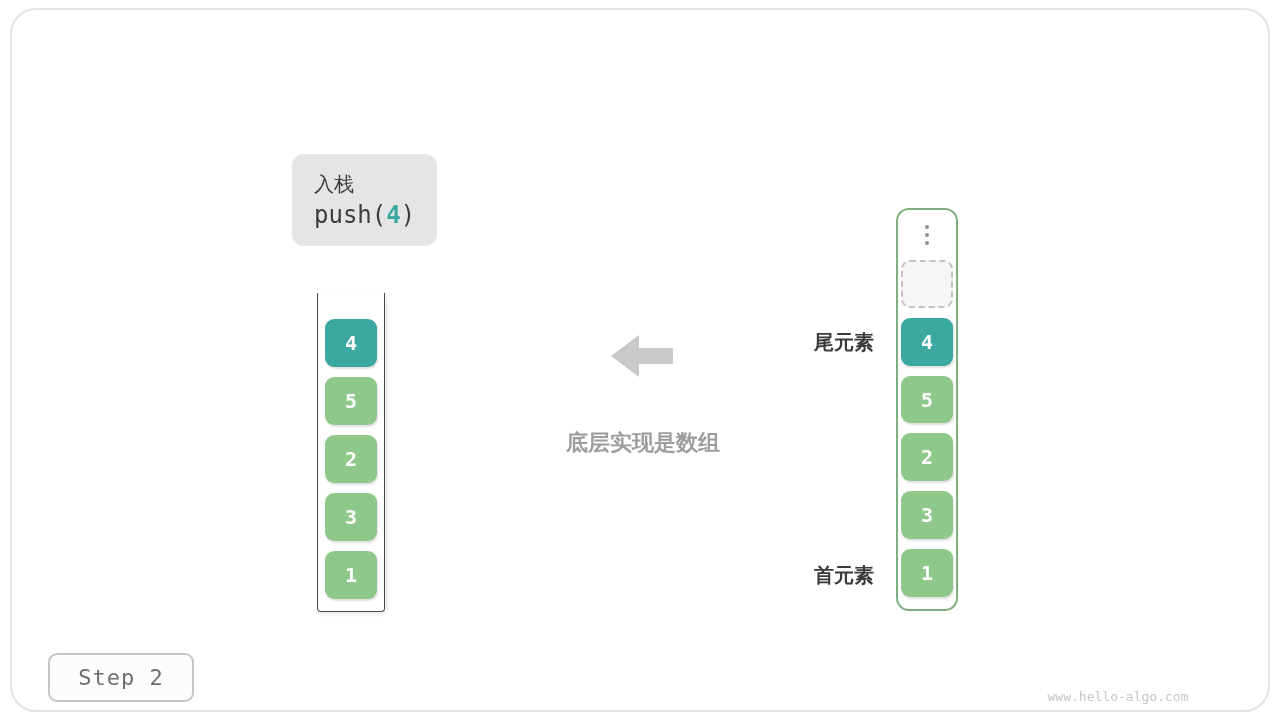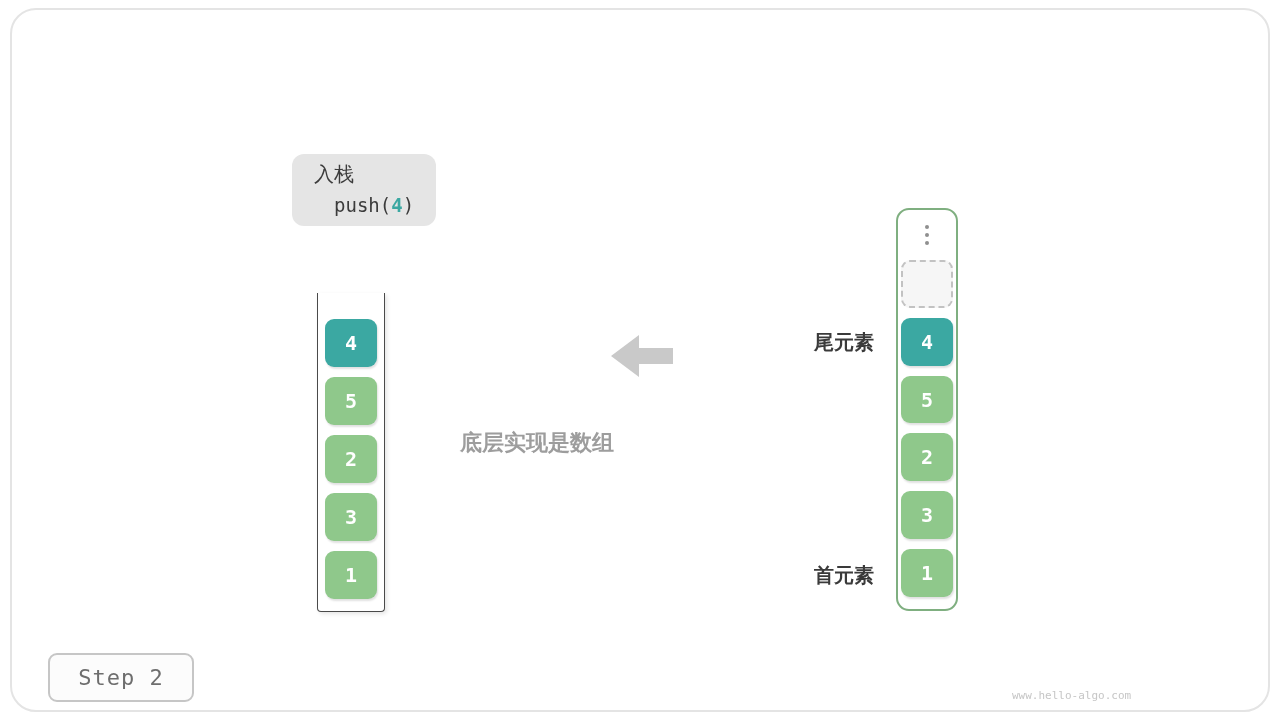--- a/index.html
+++ b/index.html
@@ -8,25 +8,25 @@
     font-family: "DejaVu Sans", "Liberation Sans", sans-serif;
     position: relative; overflow: hidden;
     color: var(--dark_text, #3c3c3c);
   }
   .card {
     position: absolute; left: 10px; top: 8px; width: 1260px; height: 704px;
     background: #ffffff; border: 2px solid #e4e4e4; border-radius: 26px;
   }
   .label-box {
     position: absolute; background: var(--label_bg, #e5e5e5);
-    border-radius: 12px; padding: 5px 22px;
+    border-radius: 12px; padding: 15px 22px;
     font-size: 20px; line-height: 31px; color: var(--dark_text, #3c3c3c);
     white-space: nowrap;
   }
-  .code { font-family: "DejaVu Sans Mono", "Liberation Mono", monospace; font-size: 19px; margin-left: 20px; }
+  .code { font-family: "DejaVu Sans Mono", "Liberation Mono", monospace; font-size: 24px; }
   .accent { color: var(--teal, #3ba8a2); font-weight: bold; font-family: "DejaVu Sans Mono", "Liberation Mono", monospace; }
 
   
   .stack-open {
     position: absolute; left: 305px; top: 283px; width: 68px; height: 319px;
     border-left: 1px solid #4a4a4a; border-right: 1px solid #4a4a4a; border-bottom: 1px solid #4a4a4a;
     border-radius: 0 0 4px 4px;
     display: flex; flex-direction: column; justify-content: flex-end; align-items: center;
     gap: 10px; padding-bottom: 12px;
     box-shadow: 2px 2px 4px rgba(0,0,0,0.10);
@@ -55,36 +55,36 @@
   .cell-dashed {
     width: 52px; height: 48px; border-radius: 9px;
     border: 2px dashed #c2c2c2; background: #f6f6f6;
   }
 
   .side-label {
     position: absolute; width: 110px; text-align: right;
     font-size: 20px; font-weight: bold; color: #3a3a3a; line-height: 24px;
   }
   .center-text {
-    position: absolute; left: 448px; top: 412px; width: 366px; text-align: left;
+    position: absolute; left: 448px; top: 412px; width: 366px; text-align: center;
     font-size: 22px; font-weight: bold; color: #9d9d9d; line-height: 41px;
   }
   .arrow { position: absolute; left: 599px; top: 325px; width: 62px; height: 42px; }
 
   .step-box {
     position: absolute; left: 36px; top: 643px; width: 146px; height: 49px;
     border: 2px solid #c6c6c6; border-radius: 9px; background: #fcfcfc;
     display: flex; align-items: center; justify-content: center;
     font-family: "DejaVu Sans Mono", "Liberation Mono", monospace;
     font-weight: normal; font-size: 22px; color: #6e6e6e; letter-spacing: 1px;
   }
   .watermark {
-    position: absolute; left: 1000px; top: 679px; width: 212px; text-align: left;
+    position: absolute; left: 1000px; top: 679px; width: 212px; text-align: center;
     font-family: "DejaVu Sans Mono", "Liberation Mono", monospace;
-    font-size: 11px; color: #c6c6c6;
+    font-size: 13px; color: #c6c6c6;
   }
 </style>
 </head>
 <body>
 
 <div class="card">
 
   <div class="label-box" style="left:280px; top:144px;">
     <div>
       <span>入栈</span>

